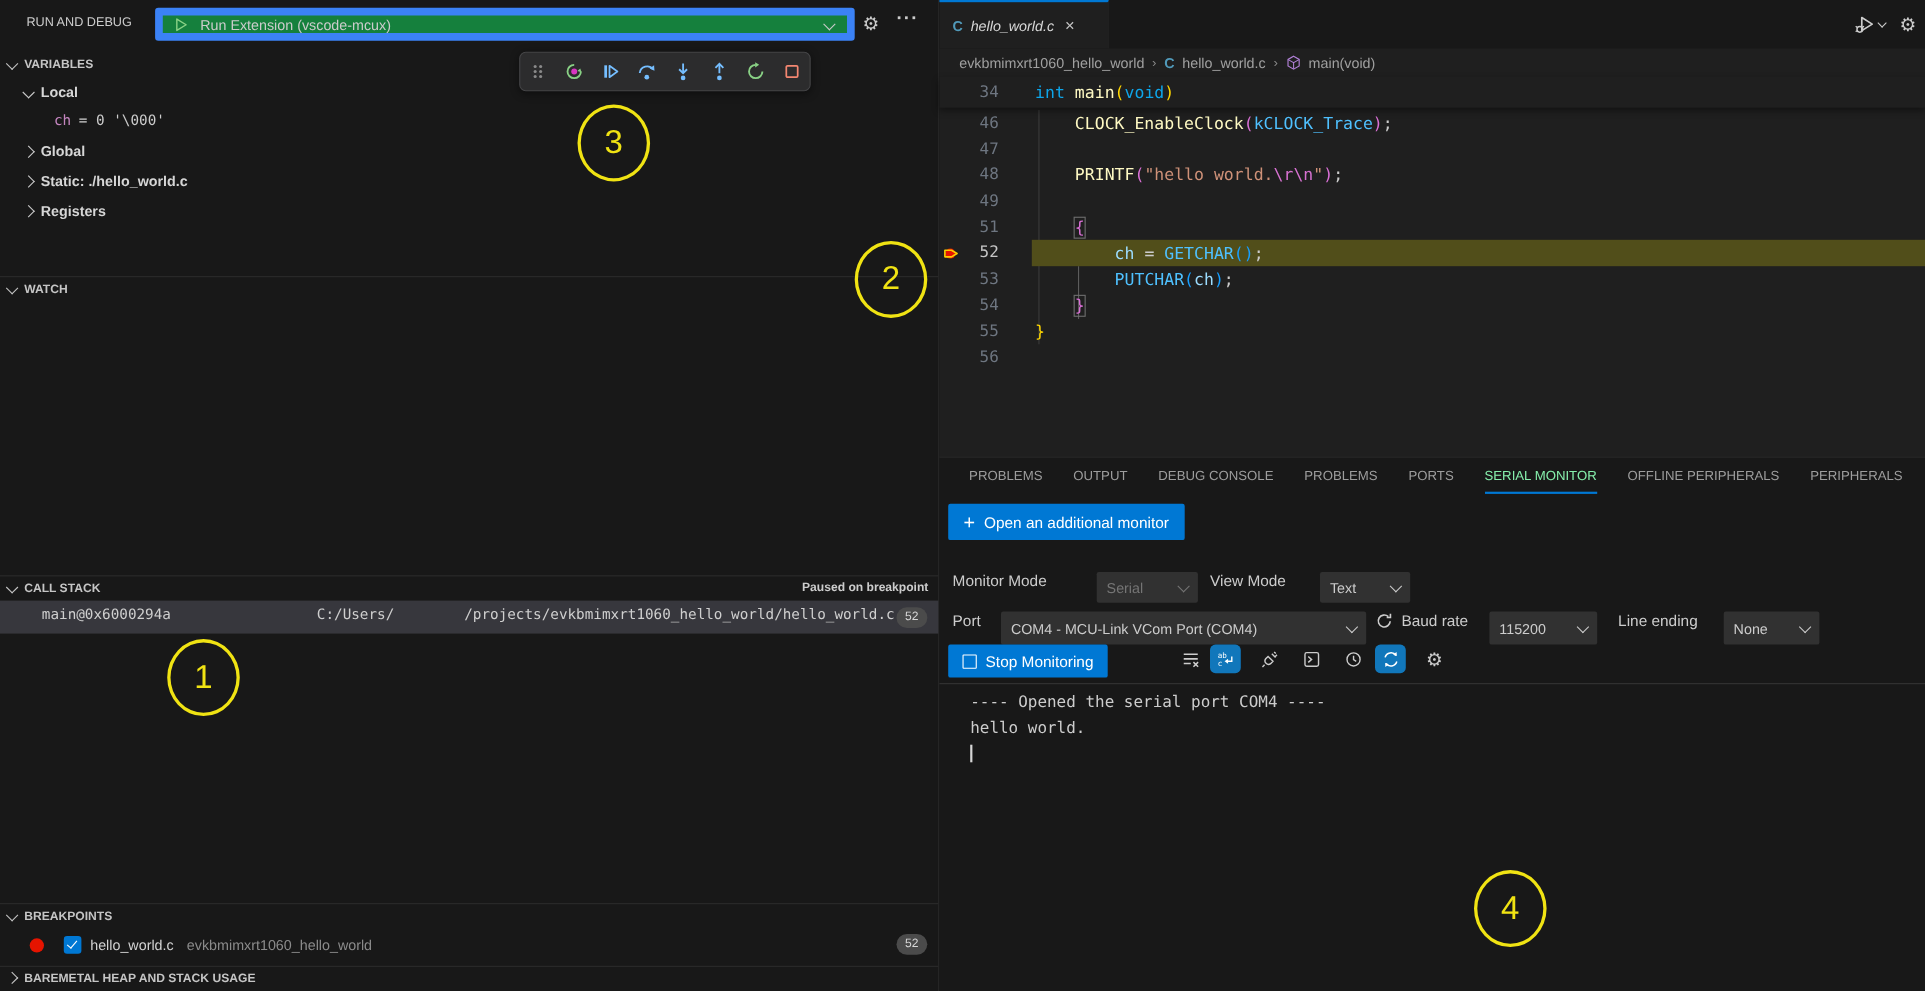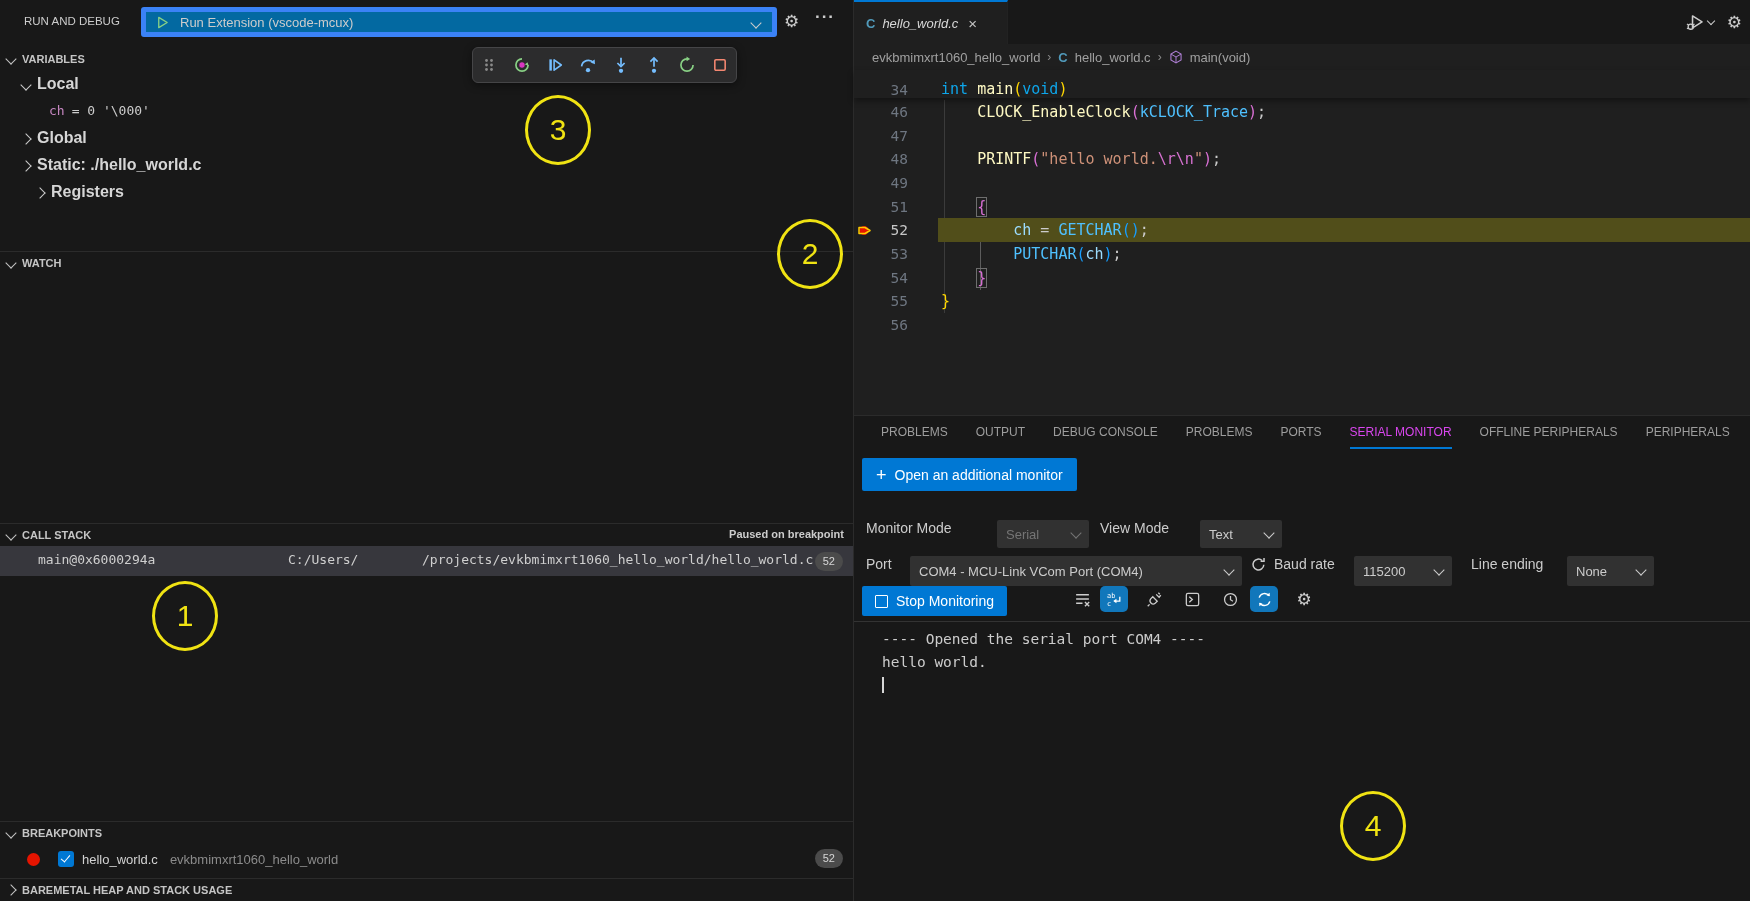--- a/index.html
+++ b/index.html
@@ -4,29 +4,29 @@
 <style>
   html,body{margin:0;padding:0;background:#101010}
   #app{position:relative;width:1750px;height:901px;background:#181818;font-family:"Liberation Sans",sans-serif;color:#ccc;overflow:hidden}
   .mono{font-family:"DejaVu Sans Mono",monospace}
   
   .cv{display:inline-block;width:7px;height:7px;border-right:1.4px solid currentColor;border-bottom:1.4px solid currentColor;transform:rotate(45deg);margin-top:-3px}
   .cv.r{transform:rotate(-45deg)}
   
   .sidebar{position:absolute;left:0;top:0;width:853px;height:901px;background:#181818;border-right:1px solid #2b2b2b}
   .sb-title{position:absolute;left:24px;top:15px;font-size:11.5px;color:#cccccc}
-  .launch{position:absolute;left:141px;top:7px;width:636px;height:30px;background:#0369a1;border:5px solid #3b82f6;border-radius:3px;display:flex;align-items:center;box-sizing:border-box;cursor:pointer}
+  .launch{position:absolute;left:141px;top:7px;width:636px;height:30px;background:#15803d;border:7px solid #3b82f6;border-radius:3px;display:flex;align-items:center;box-sizing:border-box;cursor:pointer}
   .launch .lbl{margin-left:10px;font-size:13px;color:#cccccc}
   .launch .cvw{position:absolute;right:12px;color:#cccccc}
   .hd-ic{position:absolute;top:13px;color:#cccccc;font-size:17px;line-height:17px;cursor:pointer}
   .sec{position:absolute;left:0;right:0}
   .sec-h{height:22px;display:flex;align-items:center;font-size:11px;font-weight:700;color:#c5c5c5}
   .sec-h .tw{margin:0 7px 0 7px;color:#c5c5c5}
   .sep{border-top:1px solid #2b2b2b}
-  .vrow{height:27px;display:flex;align-items:center;font-size:16px}
+  .vrow{height:27px;display:flex;align-items:center;font-size:13px}
   .vrow .tw{margin:0 7px}
   .scope{font-weight:700;color:#d6d6d6}
   .varline{padding-left:49px;font-size:13px}
   .var-name{color:#c586c0}
   .var-val{color:#cccccc;margin-left:7px}
   .stack-row{position:relative;height:30px;background:#37373d;font-size:13px;color:#cfcfcf}
   .stack-row span{position:absolute;top:6px;white-space:nowrap}
   .badge{position:absolute;right:10px;top:4px;background:#4b4b4b;color:#d7d7d7;font-size:11px;font-family:"Liberation Sans",sans-serif;border-radius:11px;padding:4px 8px;line-height:1}
   .paused{position:absolute;right:9px;top:4px;font-size:11px;font-weight:700;color:#cccccc}
   .bp-row{position:relative;height:30px;display:flex;align-items:center;font-size:13px}
@@ -41,38 +41,38 @@
   
   .editor{position:absolute;left:854px;top:0;width:896px;height:415px;background:#1f1f1f}
   .tabbar{position:absolute;left:0;top:0;right:0;height:44px;background:#181818}
   .tab{position:absolute;left:0;top:0;width:154px;height:44px;background:#1f1f1f;border-top:2px solid #0078d4;border-right:1px solid #222;box-sizing:border-box;display:flex;align-items:center;cursor:pointer}
   .cicon{color:#519aba;font-weight:700;font-size:13px;margin-left:12px}
   .tab .tname{font-size:13px;font-style:italic;color:#d8d8d8;margin-left:7px}
   .tab .close{margin-left:10px;color:#c5c5c5;font-size:15px;cursor:pointer}
   .tab-acts{position:absolute;right:8px;top:0;height:44px;display:flex;align-items:center;gap:13px;color:#cccccc}
   .crumbs{position:absolute;left:0;top:44px;right:0;height:26px;display:flex;align-items:center;padding-left:18px;font-size:13px;color:#a0a0a0;gap:7px}
   .crumb-sep{color:#8a8a8a;font-size:12px}
-  .sticky{position:absolute;left:0;top:70px;right:0;height:28px;background:#1f1f1f;box-shadow:0 3px 6px rgba(0,0,0,.4);z-index:5;display:flex;align-items:flex-end}
+  .sticky{position:absolute;left:0;top:70px;right:0;height:28px;background:#1f1f1f;box-shadow:0 3px 6px rgba(0,0,0,.4);z-index:5;display:flex;align-items:center}
   .codewrap{position:absolute;left:0;top:100px;right:0;bottom:0;overflow:hidden}
   .code-line{position:relative;height:23.7px;display:flex;align-items:center}
   .gicon{width:22px;height:23.7px;flex:none;position:relative}
   .lnum{width:32px;flex:none;text-align:right;color:#6e7681;font-family:"DejaVu Sans Mono",monospace;font-size:14.5px}
   .ltext{margin-left:33px;font-family:"DejaVu Sans Mono",monospace;font-size:15px;white-space:pre;z-index:1}
   .code-line.current::before{content:"";position:absolute;left:84px;right:0;top:0;bottom:0;background:#514e1a}
   .code-line.current .lnum{color:#c6c6c6}
   .iguide{position:absolute;width:1px;background:#3b3b3b;z-index:0}
   .tk-kw{color:#0ea5e9}.tk-ctl{color:#c586c0}.tk-fn{color:#fef9c3}.tk-mac{color:#4fc1ff}.tk-var{color:#9cdcfe}
   .tk-str{color:#ce9178}.tk-esc{color:#d671d0}.tk-num{color:#b5cea8}.tk-b1{color:#ffd700}.tk-b2{color:#da70d6}
   .tk-b3{color:#179fff}.tk-pl{color:#cccccc}
   .tk-box{outline:1px solid #6e6e6e;outline-offset:0px}
   
   .panel{position:absolute;left:854px;top:415px;width:896px;height:486px;background:#181818;border-top:1px solid #2b2b2b;box-sizing:border-box}
   .ptabs{position:absolute;left:0;top:0;right:0;height:33px;display:flex;gap:28px;padding-left:27px;align-items:stretch}
   .ptab{font-size:12px;color:#9d9d9d;display:flex;align-items:center;border-bottom:2px solid transparent;box-sizing:border-box;cursor:pointer;white-space:nowrap}
-  .ptab.active{color:#d946ef;border-bottom-color:#0078d4}
+  .ptab.active{color:#86efac;border-bottom-color:#0078d4}
   .btn-blue{background:#0078d4;color:#fff;border:none;border-radius:2px;display:flex;align-items:center;cursor:pointer}
   #open-monitor{position:absolute;left:8px;top:42px;height:33px;padding:0 14px;font-size:14px;gap:8px}
   .plus{font-size:18px;font-weight:400;line-height:1}
   .ctl-row{position:absolute;left:0;right:16px;display:flex;align-items:flex-start;font-size:14px;color:#cccccc}
   .dd{background:#313131;border-radius:2px;display:flex;align-items:center;justify-content:space-between;padding:0 9px;font-size:13px;color:#cccccc;box-sizing:border-box;cursor:pointer}
   .dd .cv{color:#cccccc}
   .dd.disabled{color:#757575;cursor:default}
   .dd.disabled .cv{color:#757575}
   #stop-btn{position:absolute;left:8px;top:0;height:30px;padding:0 13px;font-size:14px;gap:8px}
   .stop-sq{width:11px;height:11px;border:1.6px solid #fff;border-radius:1px}
@@ -117,21 +117,21 @@
       </div>
       <div id="var-collapsed">
           <div class="vrow" style="padding-left: 15px;">
             <span class="tw"><span class="cv r"></span></span>
             <span class="scope">Global</span>
           </div>
           <div class="vrow" style="padding-left: 15px;">
             <span class="tw"><span class="cv r"></span></span>
             <span class="scope">Static: ./hello_world.c</span>
           </div>
-          <div class="vrow" style="padding-left: 29px; text-align: right;">
+          <div class="vrow" style="padding-left: 15px; text-align: right;">
             <span class="tw"><span class="cv r"></span></span>
             <span class="scope">Registers</span>
           </div>
         </div>
     </div>
 
     <div class="sec sep" style="top:251px">
       <div class="sec-h">
         <span class="tw"><span class="cv"></span></span>
         <span>WATCH</span>

